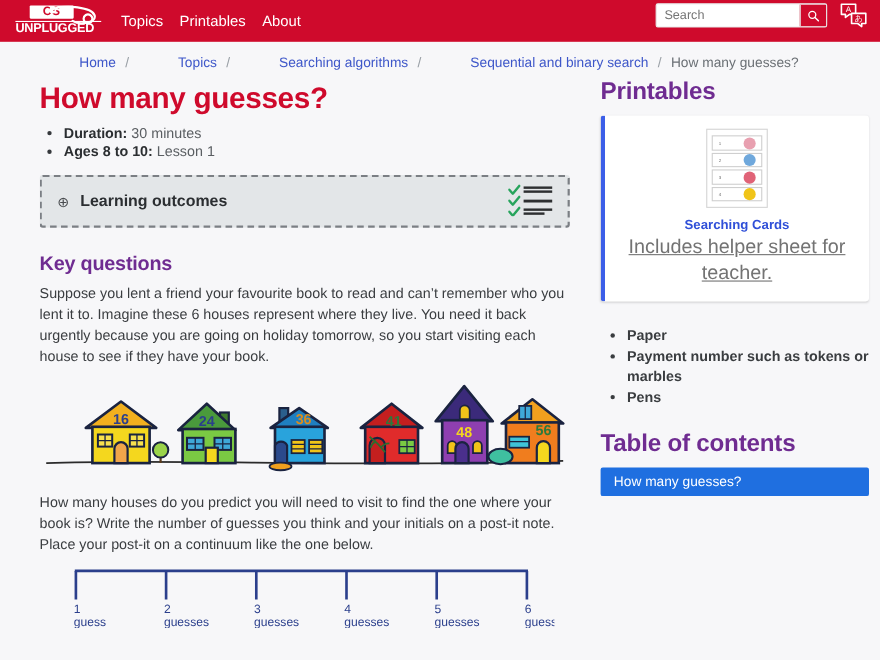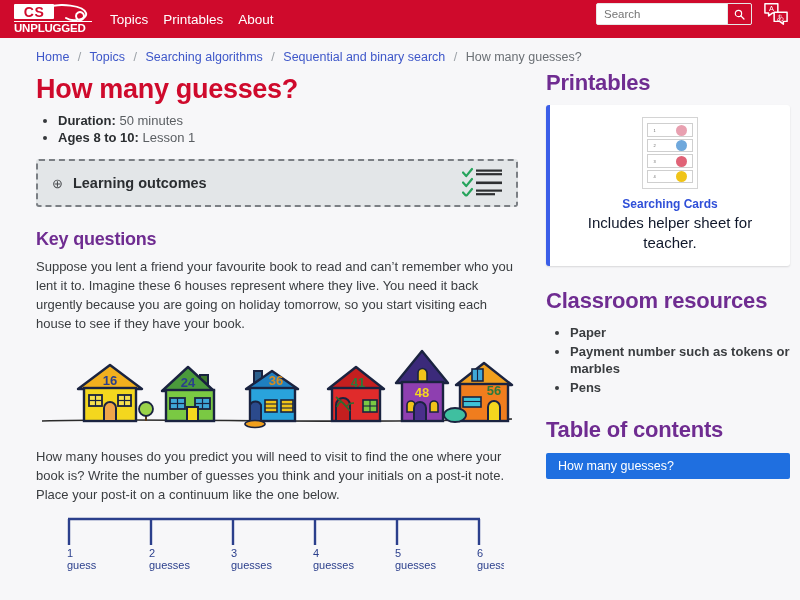--- a/index.html
+++ b/index.html
@@ -13,22 +13,23 @@
   }
 
   
   .topbar{
     height:38px; background:#cf0a2c; display:flex; align-items:center;
     padding:0 14px; position:relative;
   }
   .logo{ display:flex; flex-direction:column; line-height:1; margin-right:18px; position:relative; width:78px;}
   .logo-cs{
     display:inline-block; background:#fff; color:#cf0a2c; font-weight:bold;
-    font-size:14px; letter-spacing:.5px; padding:1px 2px 0 2px; width:40px; text-align:center;
+    font-size:11px; letter-spacing:.5px; padding:1px 2px 0 2px; width:40px; text-align:center;
     border-radius:1px;
+    margin-left:13px;
   }
   .logo-unplugged{
     color:#fff; font-weight:bold; font-size:11.5px; letter-spacing:-0.2px;
     border-top:1.5px solid #fff; margin-top:2px; padding-top:1px; white-space:nowrap;
   }
   .logo-cable{ position:absolute; left:30px; top:0px; }
   .nav{ display:flex; gap:15px; align-items:center; }
   .nav a{ color:#fff; text-decoration:none; font-size:13.5px; }
   .header-right{ position:absolute; right:10px; top:0; height:28px; display:flex; align-items:center; gap:10px;}
   .searchwrap{ display:flex; height:22px; border:1px solid #e6e6e6; background:#fff; border-radius:2px; overflow:hidden;}
@@ -37,21 +38,21 @@
     font-family:"Liberation Sans", sans-serif; color:#555;
   }
   .searchbtn{
     width:24px; background:#cf0a2c; border:0; display:flex; align-items:center;
     justify-content:center; cursor:pointer; border-left:1px solid #e6e6e6;
   }
   .langbtn{ width:28px;height:26px; display:flex; align-items:center; justify-content:center; cursor:pointer;}
 
   
   .crumbs{ padding:12px 0 6px 36px; font-size:12.5px; }
-  .crumbs a{ color:#3e57c9; text-decoration:none; }
+  .crumbs a{ color:#3e57c9; text-decoration:none;margin-left:36px; }
   .crumbs .sep{ color:#9aa0a6; margin:0 5px; }
   .crumbs .cur{ color:#6b7075; }
 
   
   .page{ display:flex; padding:0 10px 0 36px; gap:20px; }
   .main{ width:482px; flex:0 0 482px; }
   .side{ width:252px; flex:0 0 252px; padding-left:8px;}
 
   h1.title{
     color:#cf0a2c; font-size:27px; margin:4px 0 8px; font-weight:bold; letter-spacing:-0.3px;
@@ -85,21 +86,21 @@
     padding:12px 14px 14px; text-align:center; margin-bottom:22px;
   }
   .thumb{
     width:56px; height:72px; background:#fff; border:1px solid #d4d4d4;
     margin:0 auto 8px; padding:5px 4px; display:flex; flex-direction:column; gap:2px;
   }
   .thumb-row{ flex:1; border:1px solid #cfcfcf; display:flex; align-items:center; gap:2px; padding:0 2px;}
   .thumb-num{ font-size:4px; color:#666; width:9px; text-align:center;}
   .thumb-blob{ width:11px; height:11px; border-radius:50%; margin-left:auto; margin-right:3px;}
   .card-title{ color:#2f4fd8; font-weight:bold; font-size:12px; display:block; text-decoration:none; margin-bottom:2px;}
-  .card-sub{ color:#0f172a; font-size:15px; line-height:1.3; }
+  .card-sub{ color:#737373; font-size:18px; line-height:1.3;text-decoration:underline; }
   ul.res{ margin:0 0 20px; padding-left:24px; font-size:13px; line-height:1.38; color:#3a3d40;font-weight:bold;}
   ul.res li{ margin:1px 0; }
   .toc-item{
     background:#1f6fe0; color:#fff; font-size:12.5px; padding:6px 12px;
     border-radius:2px; cursor:pointer;
   }
 </style>
 </head>
 <body>
 
@@ -156,21 +157,21 @@
 
 <div class="page">
 
   <div class="main">
 
     <h1 class="title">How many guesses?</h1>
 
     <ul class="meta">
       <li>
         <b>Duration:</b>
-        <span>50 minutes</span>
+        <span>30 minutes</span>
       </li>
       <li>
         <b>Ages 8 to 10:</b>
         <span>Lesson 1</span>
       </li>
     </ul>
 
     <div class="outcomes">
       <span class="plus-icon">⊕</span>
       <span class="outcomes-label">Learning outcomes</span>
@@ -325,21 +326,20 @@
           </div>
         <div class="thumb-row">
             <span class="thumb-num">4</span>
             <span class="thumb-blob" style="background:#f0c419"></span>
           </div>
       </div>
       <a href="#" class="card-title">Searching Cards</a>
       <div class="card-sub">Includes helper sheet for teacher.</div>
     </div>
 
-    <h2 class="side-h">Classroom resources</h2>
     <ul class="res">
       <li>Paper</li>
       <li>Payment number such as tokens or marbles</li>
       <li>Pens</li>
     </ul>
 
     <h2 class="side-h">Table of contents</h2>
     <div class="toc-item">How many guesses?</div>
 
   </div>

